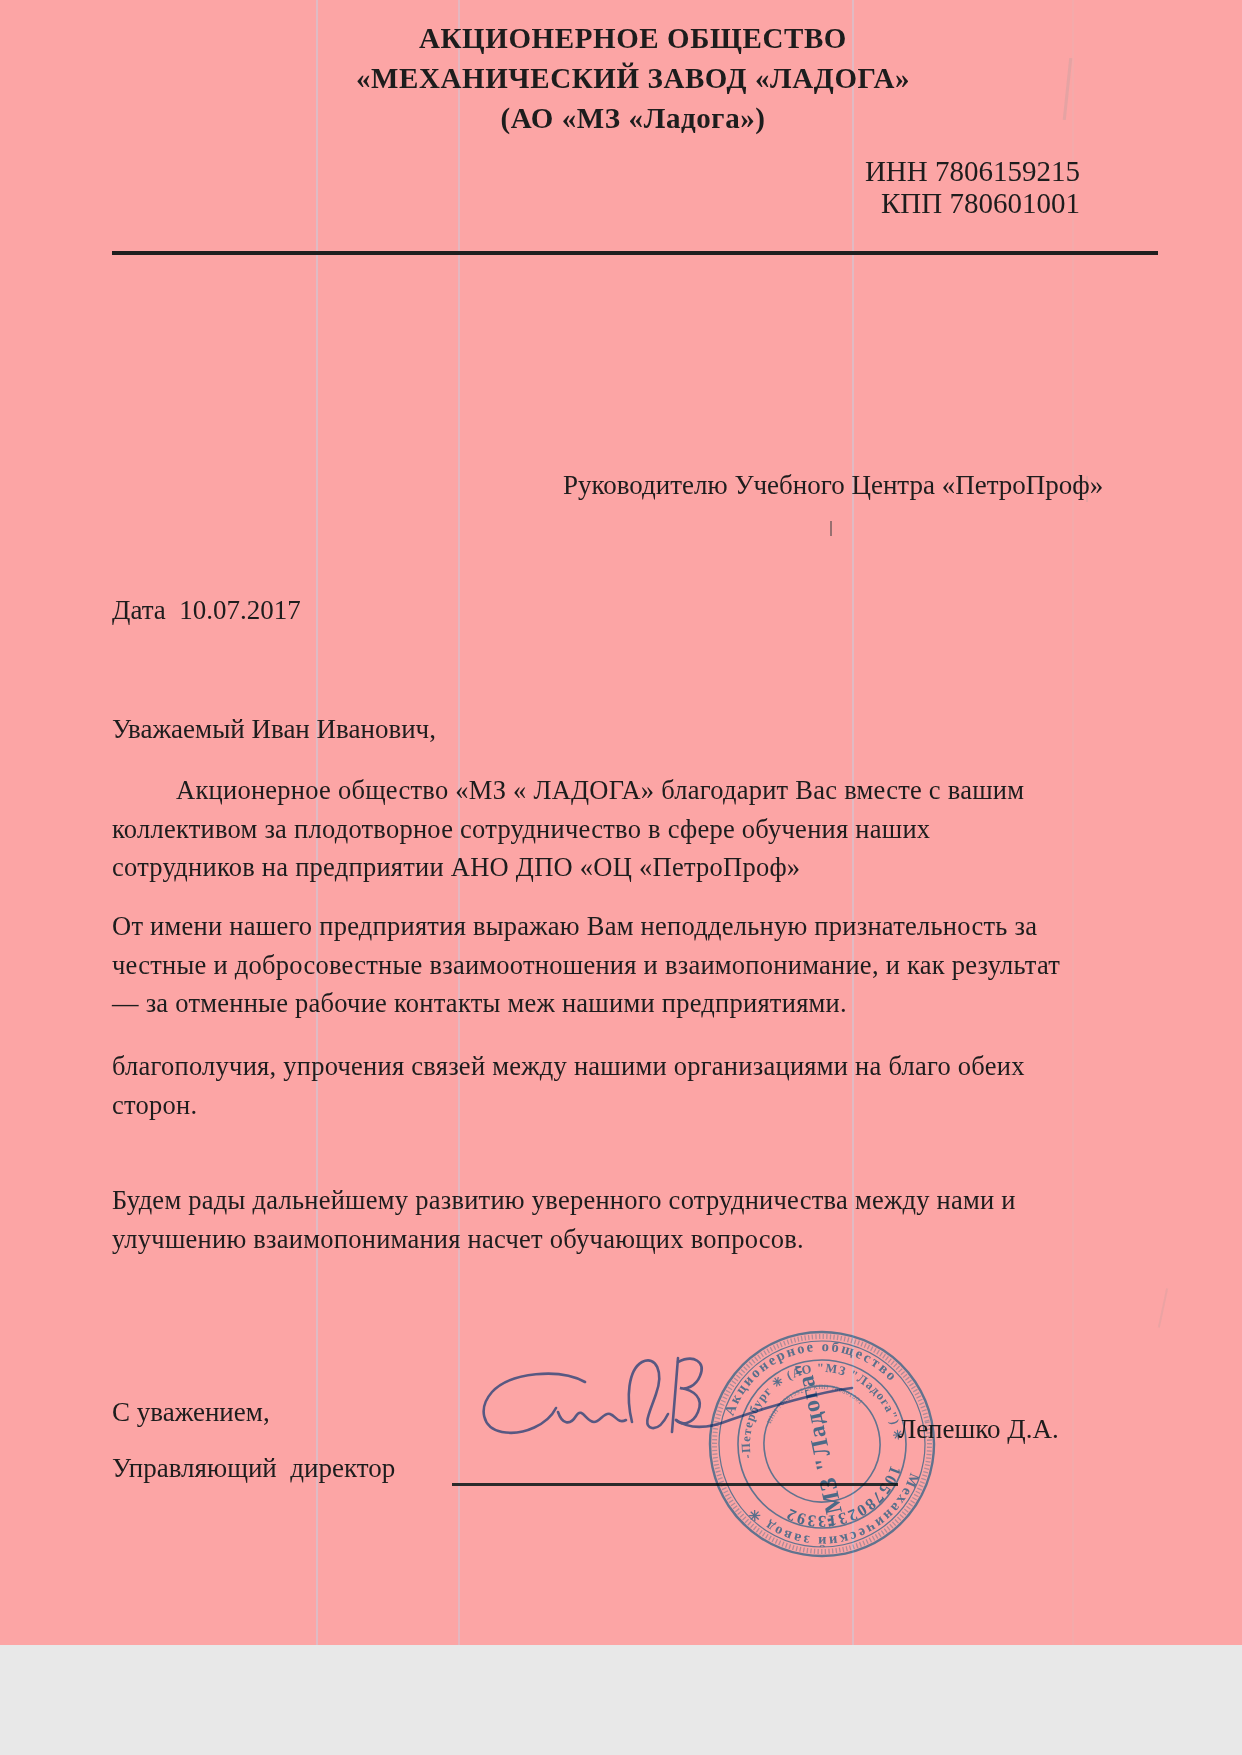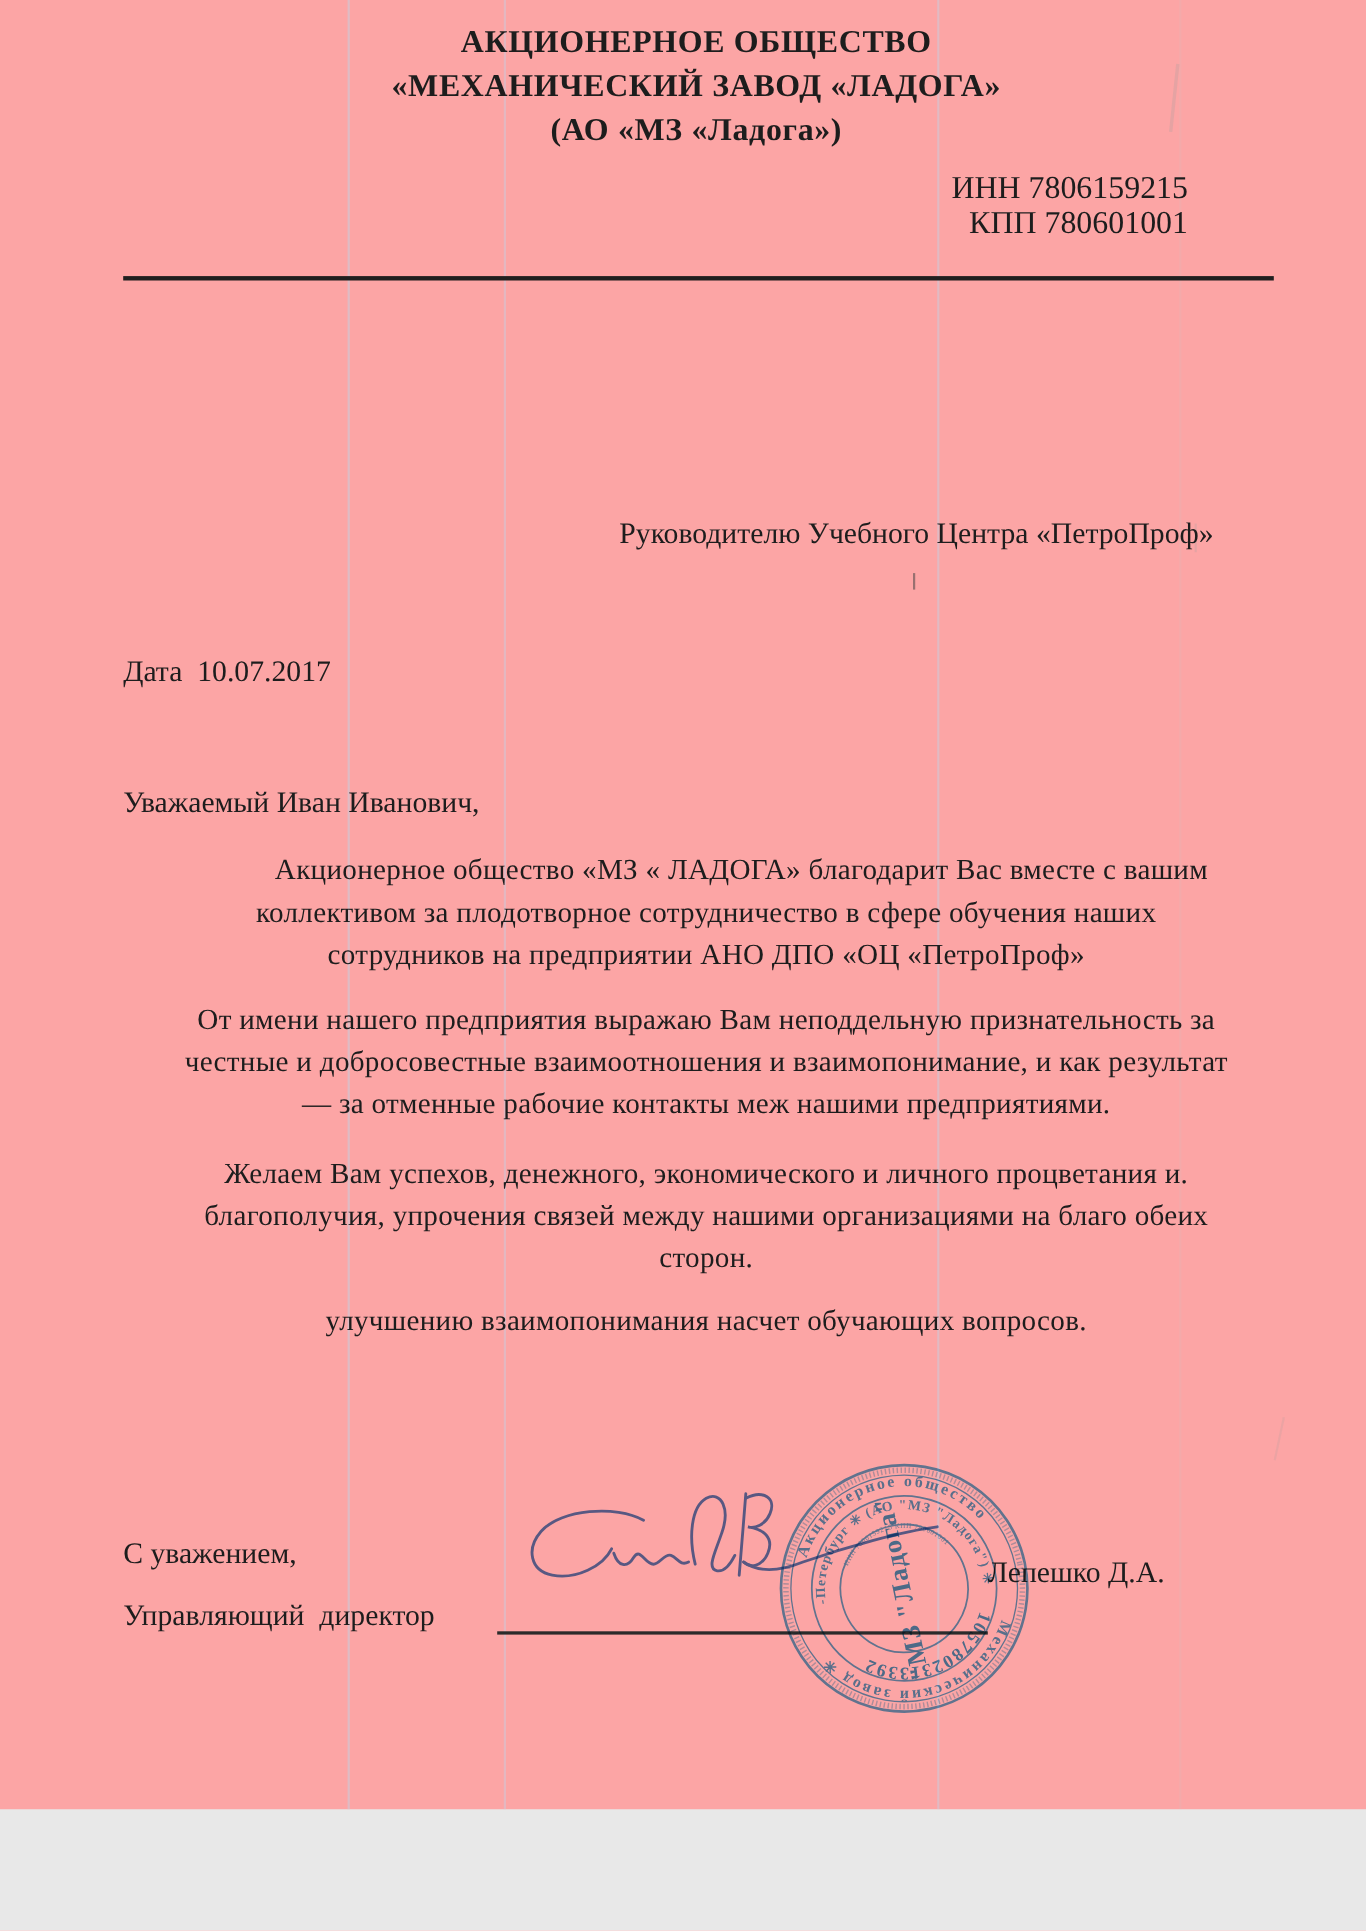--- a/index.html
+++ b/index.html
@@ -18,21 +18,21 @@
     letter-spacing:0.6px;white-space:nowrap;
   }
   .addr-block{position:absolute;left:112px;top:153px;font-size:26.5px;line-height:32.5px;}
   .addr-block .line{white-space:nowrap;}
   .reg-block{position:absolute;left:790px;top:156px;width:290px;text-align:right;font-size:29px;line-height:31.5px;}
   .reg-block .line{white-space:nowrap;}
   .rule{position:absolute;left:112px;top:251px;width:1046px;height:4px;background:#1f1f1f;}
   .recipient{position:absolute;left:563px;top:470px;font-size:27px;white-space:nowrap;}
   .date-line{position:absolute;left:112px;top:595px;font-size:27px;white-space:pre;}
   .salutation{position:absolute;left:112px;top:714px;font-size:27px;white-space:nowrap;}
-  .para{position:absolute;left:112px;width:1060px;font-size:26.5px;line-height:38.5px;letter-spacing:0.25px;text-align:center;}
+  .para{position:absolute;left:112px;width:1060px;font-size:26.5px;line-height:38.5px;letter-spacing:0.25px;}
   .para .line{white-space:nowrap;}
   .para .indent{padding-left:64px;}
   .regards{position:absolute;left:112px;top:1397px;font-size:27px;white-space:nowrap;}
   .sign-title{position:absolute;left:112px;top:1453px;font-size:27px;white-space:pre;}
   .sign-line{position:absolute;left:452px;top:1483px;width:446px;height:3px;background:#2b2b2b;}
   .sign-name{position:absolute;left:898px;top:1414px;font-size:27px;white-space:nowrap;}
   
   .vline{position:absolute;top:0;height:1755px;width:2px;pointer-events:none;}
   .v1{left:316px;background:rgba(188,214,236,0.45);}
   .v2{left:458px;background:rgba(188,214,236,0.38);}
@@ -84,26 +84,26 @@
     <div class="line">сотрудников на предприятии АНО ДПО «ОЦ «ПетроПроф»</div>
   </div>
 
   <div class="para" style="top:907px">
     <div class="line">От имени нашего предприятия выражаю Вам неподдельную признательность за</div>
     <div class="line">честные и добросовестные взаимоотношения и взаимопонимание, и как результат</div>
     <div class="line">— за отменные рабочие контакты меж нашими предприятиями.</div>
   </div>
 
   <div class="para" style="top:1047px">
-    <div class="line">Желаем Вам успехов, денежного, экономического и личного процветания и.</div>
     <div class="line">благополучия, упрочения связей между нашими организациями на благо обеих</div>
     <div class="line">сторон.</div>
   </div>
 
   <div class="para" style="top:1181px">
+    <div class="line">Будем рады дальнейшему развитию уверенного сотрудничества между нами и</div>
     <div class="line">улучшению взаимопонимания насчет обучающих  вопросов.</div>
   </div>
 
   <div class="regards">С уважением,</div>
   <div class="sign-title">Управляющий  директор</div>
   <div class="sign-line"></div>
   <div class="sign-name">Лепешко Д.А.</div>
 
   <svg class="sig-svg" width="440" height="110" viewBox="0 0 440 110" fill="none" stroke="#4b7ec5" stroke-width="2.6" stroke-linecap="round" opacity="0.92">
     <path d="M 147,42 C 122,28 72,32 54,52 C 40,68 44,88 64,92 C 86,96 110,84 118,68"></path>

